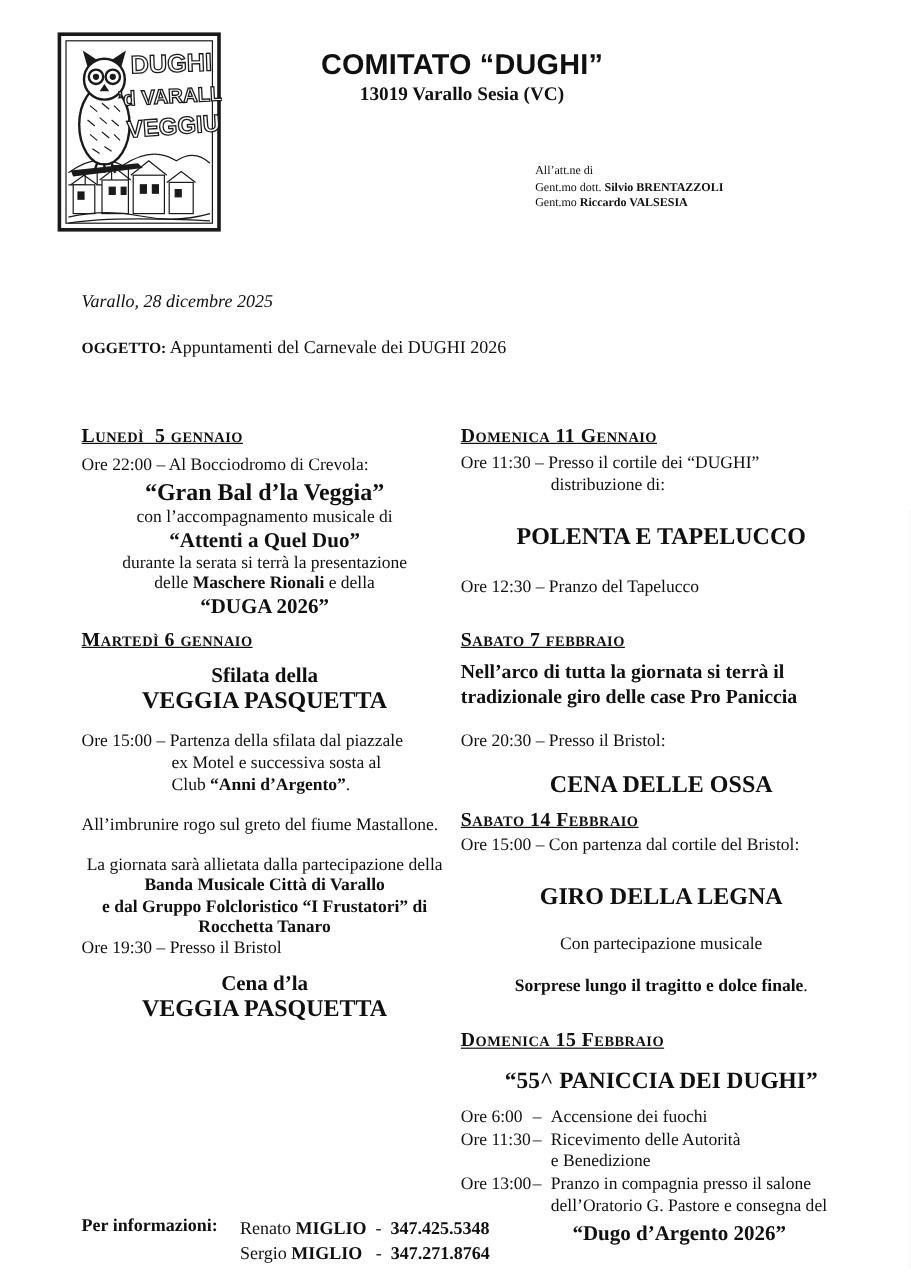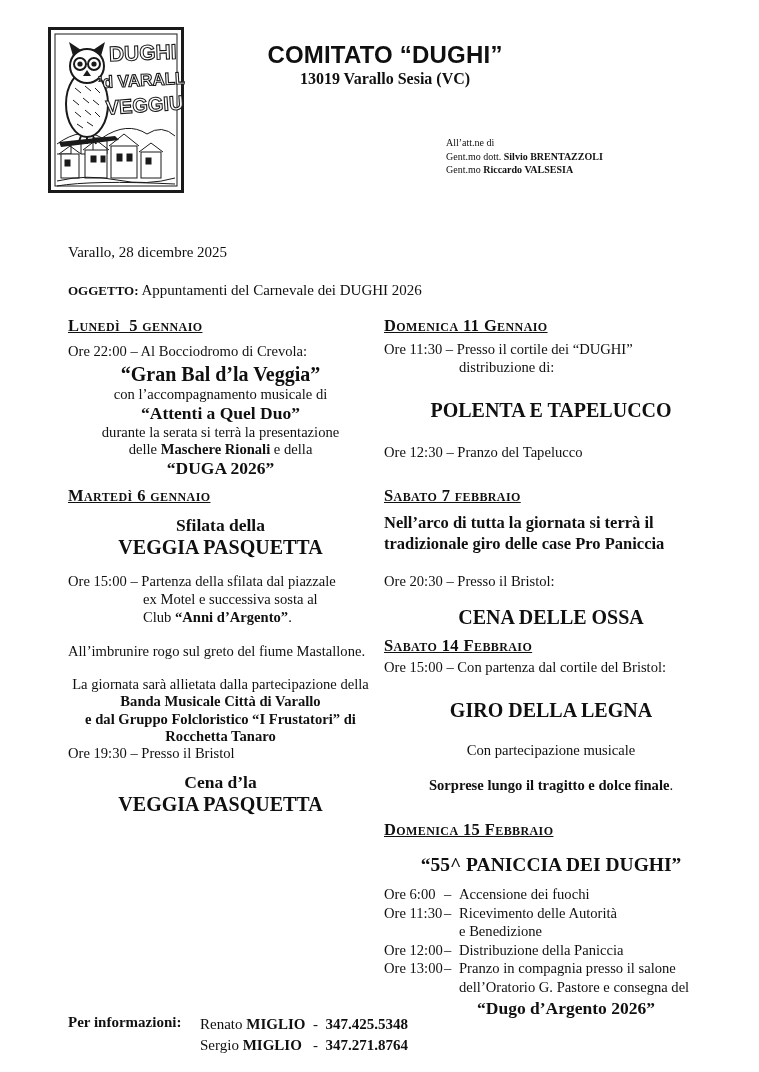--- a/index.html
+++ b/index.html
@@ -11,30 +11,30 @@
     font-size:14.6px; line-height:1.18;
   }
 
   
   .logo { position:absolute; left:47px; top:26px; width:138px; height:168px; }
   .org-block { position:absolute; left:240px; top:42px; width:290px; text-align:center; }
   .org-name { font-family:"Liberation Sans", sans-serif; font-weight:700; font-size:24px; letter-spacing:0.2px; line-height:1.1; }
   .org-addr { font-weight:700; font-size:16px; line-height:1.35; }
   .recipient { position:absolute; left:446px; top:136px; font-size:10px; line-height:1.35; }
 
-  .dateline { position:absolute; left:68px; top:244px; font-size:15px; }
+  .dateline { position:absolute; left:68px; top:244px; font-size:15px;font-style:italic; }
   .subject  { position:absolute; left:68px; top:282px; font-size:15px; }
   .subject b { font-size:13px; }
 
   
   .columns { position:absolute; left:68px; top:312px; width:650px; height:706px; }
   .col { position:absolute; top:0; height:100%; }
   .col-left  { left:0;  width:305px; }
   .col-right { left:316px; width:334px; }
-  .sec { position:absolute; left:0; right:0; }
+  .sec { position:absolute; left:0; right:0;margin-top:37px; }
 
   .sec-head {
     font-weight:700; font-size:16.5px; font-variant:small-caps;
     text-decoration:underline; white-space:pre; letter-spacing:0.4px;
   }
   .center { text-align:center; }
   .b { font-weight:700; }
   .t-big { font-size:20px; font-weight:700; line-height:1.15; }
   .t-med { font-size:17.5px; font-weight:700; line-height:1.2; }
 
@@ -192,23 +192,20 @@
         <div class="sec-head">Domenica 15 Febbraio</div>
         <div class="center" style="font-size:19.5px; font-weight:700; margin-top:14px; margin-bottom:10px;">“55^ PANICCIA DEI DUGHI”</div>
         <div class="sched-row">
           <span class="sched-time">Ore 6:00</span><span class="sched-dash">–</span><span>Accensione dei fuochi</span>
         </div>
         <div class="sched-row">
           <span class="sched-time">Ore 11:30</span><span class="sched-dash">–</span><span>Ricevimento delle Autorità</span>
         </div>
         <div class="sched-cont">e Benedizione</div>
         <div class="sched-row">
-          <span class="sched-time">Ore 12:00</span><span class="sched-dash">–</span><span>Distribuzione della Paniccia</span>
-        </div>
-        <div class="sched-row">
           <span class="sched-time">Ore 13:00</span><span class="sched-dash">–</span><span>Pranzo in compagnia presso il salone</span>
         </div>
         <div class="sched-cont">dell’Oratorio G. Pastore e consegna del</div>
         <div class="center t-med" style="margin-top:2px; padding-left:30px;">“Dugo d’Argento 2026”</div>
       </div>
     </div>
   </div>
 
   <div class="footer">
     <span class="footer-label">Per informazioni:</span><span class="footer-contacts">

